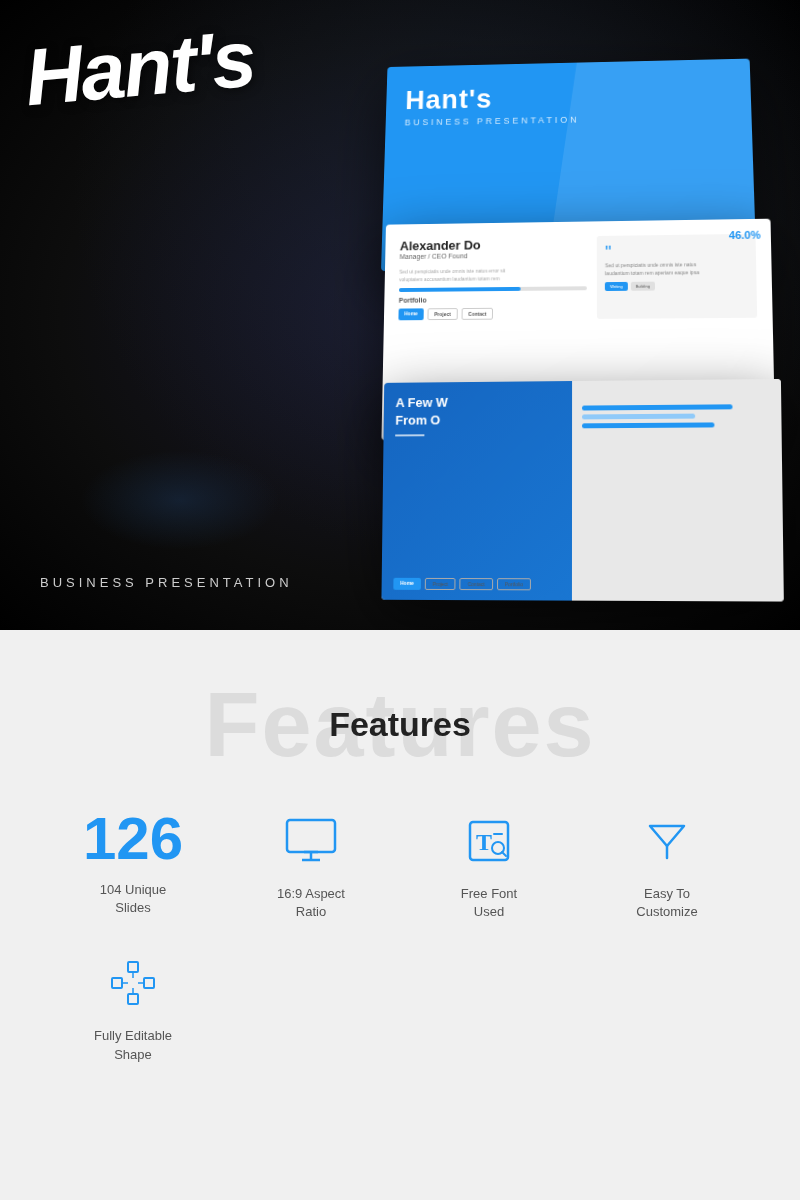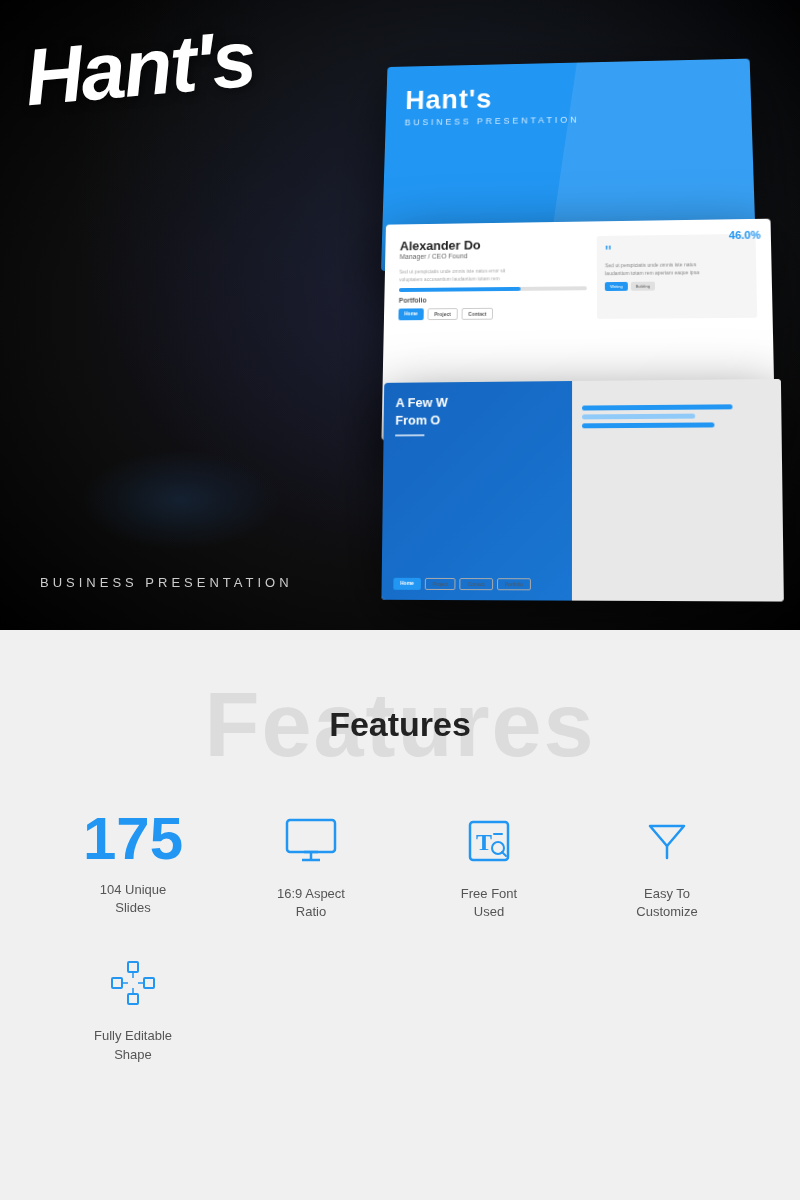--- a/index.html
+++ b/index.html
@@ -362,21 +362,21 @@
 
 <section class="features-section">
   <div class="features-header">
     <div class="features-bg-text">Features</div>
     <h2 class="features-title">Features</h2>
   </div>
 
   <div class="features-grid">
 
     <div class="feature-item">
-      <div class="feature-number">175</div>
+      <div class="feature-number">126</div>
       <div class="feature-label">104 Unique<br>Slides</div>
     </div>
 
     <div class="feature-item">
       <div class="feature-icon">
         <svg viewBox="0 0 54 54" fill="none" xmlns="http://www.w3.org/2000/svg">
           <rect x="3" y="6" width="48" height="32" rx="3" stroke="#2196F3" stroke-width="2.5" fill="none"></rect>
           <line x1="20" y1="38" x2="34" y2="38" stroke="#2196F3" stroke-width="2.5"></line>
           <line x1="27" y1="38" x2="27" y2="46" stroke="#2196F3" stroke-width="2.5"></line>
           <line x1="18" y1="46" x2="36" y2="46" stroke="#2196F3" stroke-width="2.5"></line>

